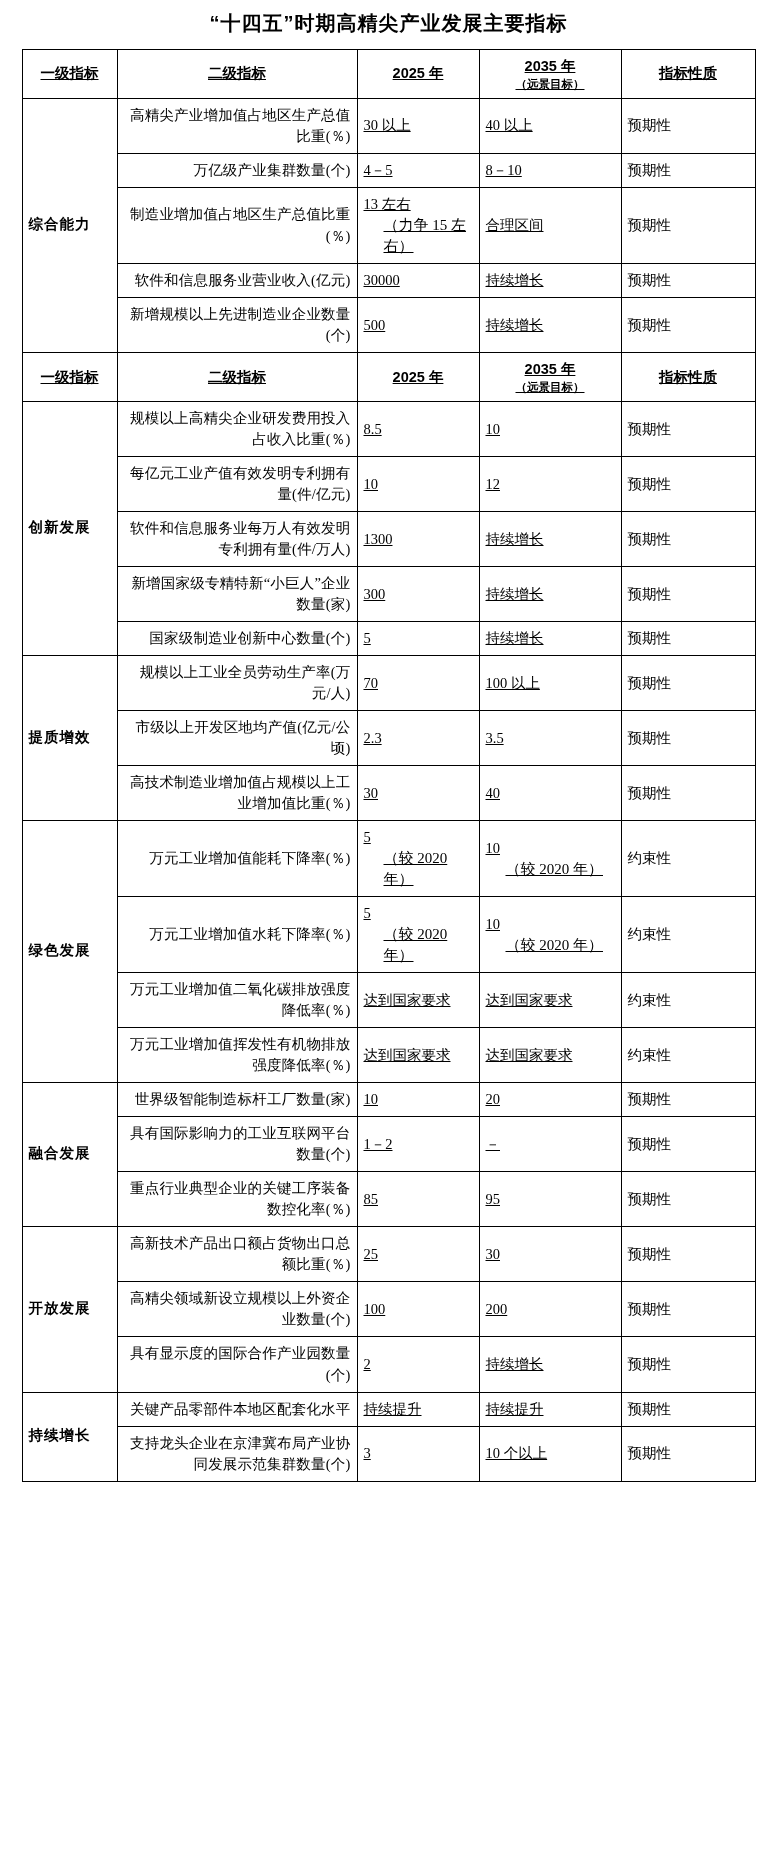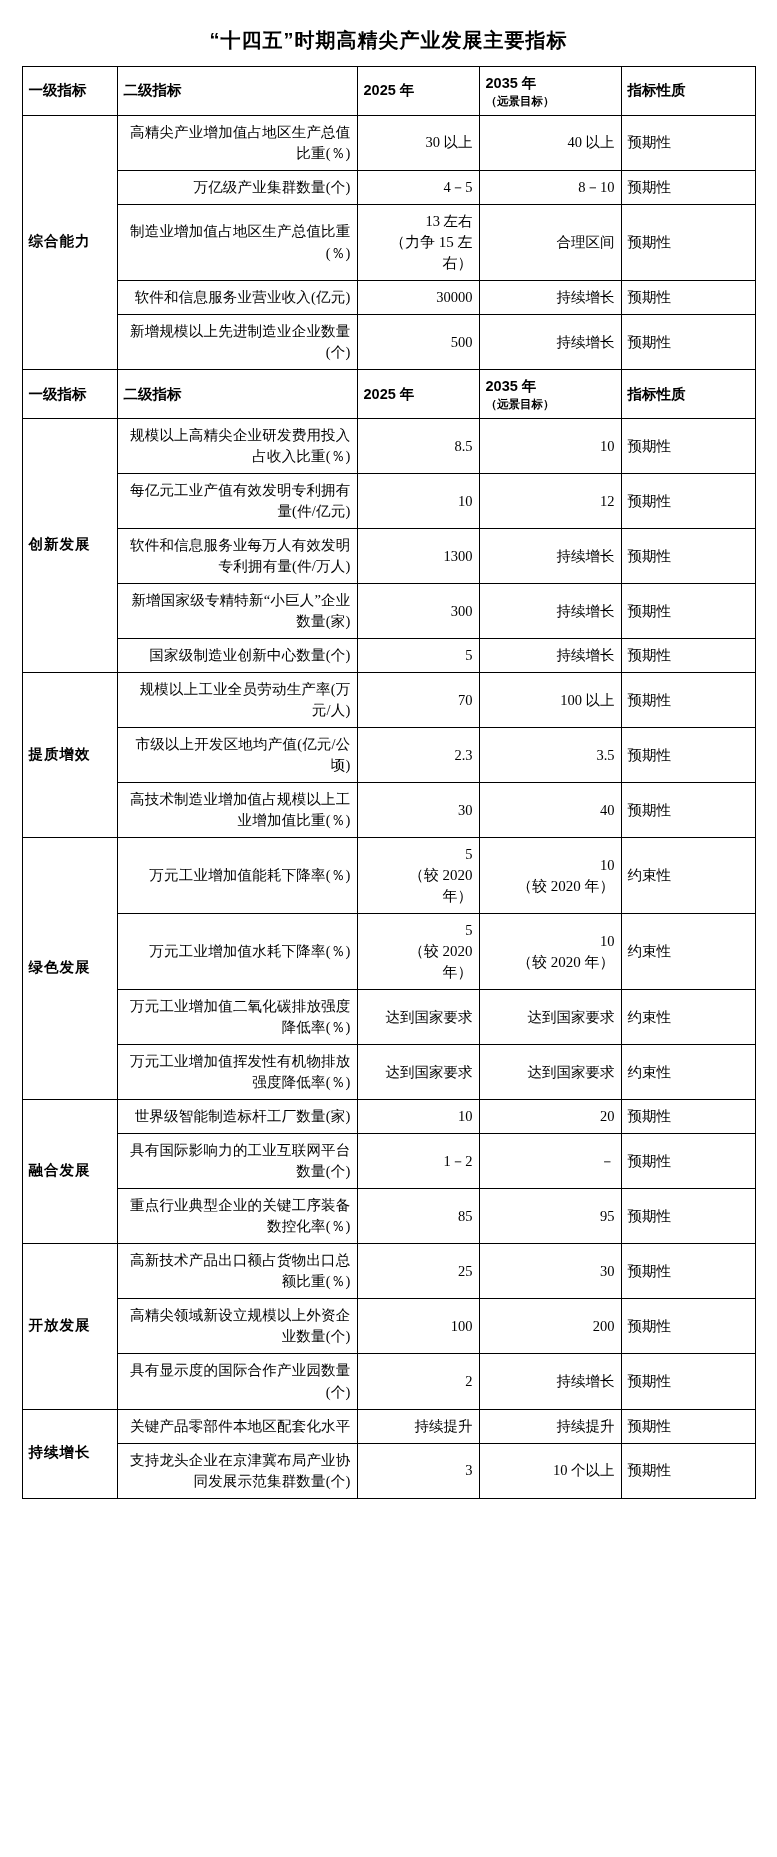--- a/index.html
+++ b/index.html
@@ -8,21 +8,21 @@
     background: #ffffff;
   }
   body {
     width: 777px;
     font-family: "Liberation Serif", "DejaVu Serif", serif;
     color: #000000;
   }
   .page {
     width: 777px;
     box-sizing: border-box;
-    padding: 17px;
+    padding: 0;
   }
   .doc-title {
     text-align: center;
     font-size: 20px;
     font-weight: bold;
     letter-spacing: 1px;
     padding: 10px 0 12px 0;
     font-family: "Liberation Sans", sans-serif;
   }
   table.indicator-table {
@@ -39,44 +39,47 @@
     font-size: 14.5px;
     line-height: 1.45;
   }
   col.c0 { width: 95px; }
   col.c1 { width: 240px; }
   col.c2 { width: 122px; }
   col.c3 { width: 142px; }
   col.c4 { width: 134px; }
 
   .hdr td {
+    text-align: center;
     font-weight: bold;
     font-size: 15.5px;
     font-family: "Liberation Sans", sans-serif;
     padding: 7px 4px;
+    text-decoration: underline;
   }
   .hdr .sub {
     display: block;
     font-size: 11.5px;
     font-weight: bold;
     line-height: 1.3;
   }
   .cat {
     text-align: left;
     font-weight: bold;
     font-size: 15.5px;
     font-family: Liberation Mono, monospace;
     letter-spacing: 1px;
   }
   .ind {
     text-align: right;
     letter-spacing: 0.2px;
   }
   .val {
-    text-align: right;
+    text-align: left;
+    text-decoration: underline;
   }
   .val .note {
     display: block;
     font-size: 15px;
     line-height: 1.4;
     margin-left: 20px;
   }
   .nature {
     text-align: left;
   }

